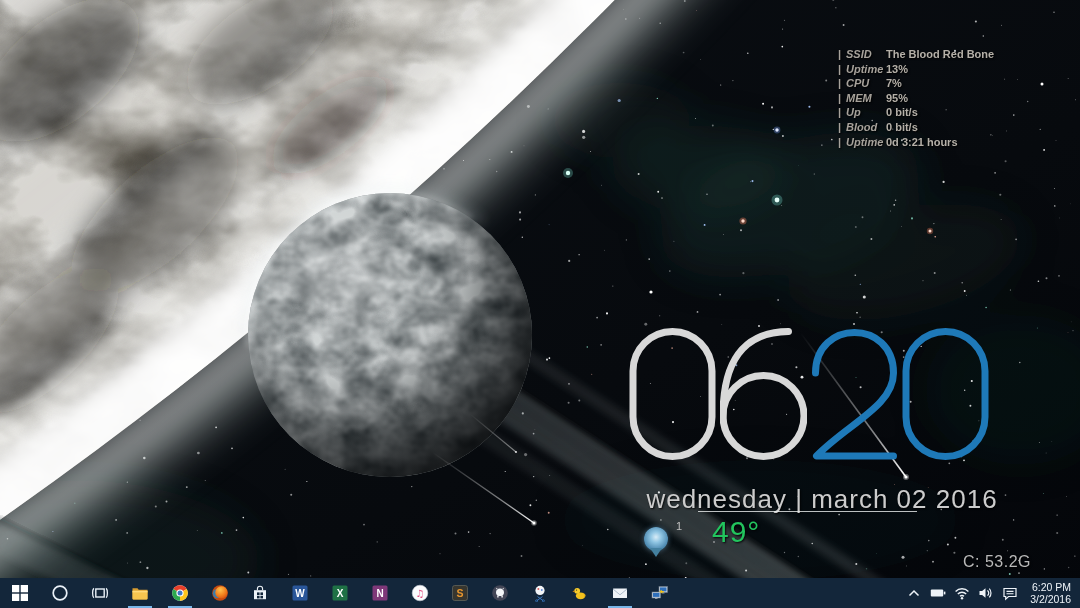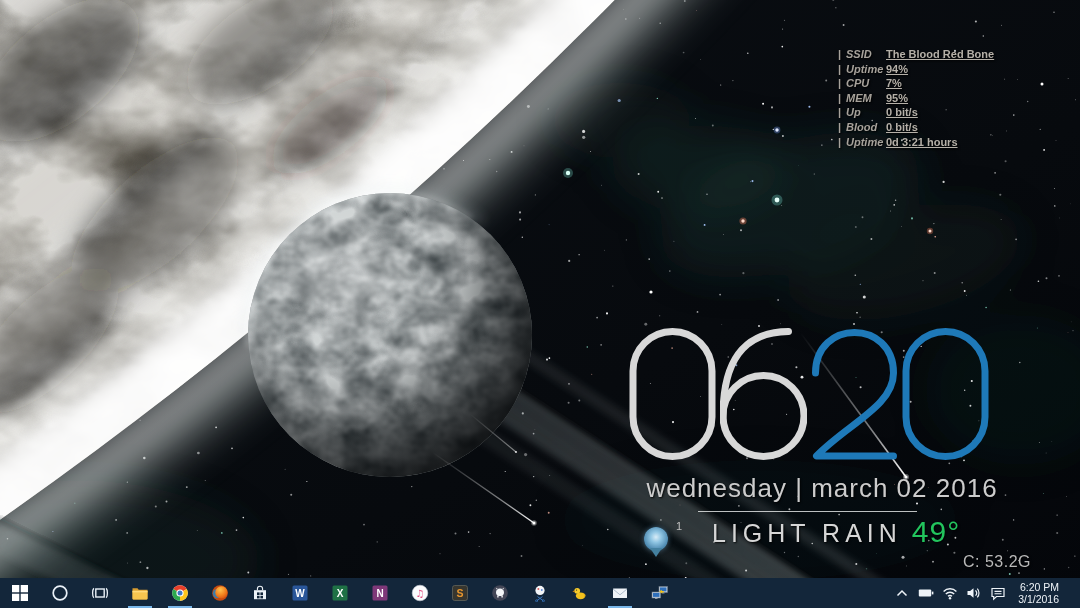--- a/index.html
+++ b/index.html
@@ -6,26 +6,26 @@
   .screen{position:relative;width:1080px;height:608px;overflow:hidden;background:#05070a;
           font-family:"Liberation Sans",sans-serif;}
   #wallpaper{position:absolute;left:0;top:0;}
 
   
   .stats-widget{position:absolute;left:838px;top:47px;z-index:5;color:#a7a29b;font-size:11px;
                 font-weight:bold;text-shadow:1px 1px 2px #000;}
   .stat-row{display:flex;line-height:14.6px;}
   .stat-pipe{width:8px;}
   .stat-label{width:40px;font-style:italic;}
-  .stat-value{color:#b5b0a8;white-space:nowrap;text-decoration:underline;}
+  .stat-value{color:#b5b0a8;white-space:nowrap;}
 
   
   .clock-time{position:absolute;left:629px;top:328px;display:flex;gap:4px;z-index:5;}
   .digit{width:87px;height:132px;display:block;}
-  .date-line{position:absolute;left:612px;top:473px;width:420px;text-align:center;font-size:26px;
+  .date-line{position:absolute;left:612px;top:484px;width:420px;text-align:center;font-size:26px;
              color:#cccccc;letter-spacing:1px;z-index:5;text-shadow:1px 1px 2px rgba(0,0,0,.85);}
   .divider{position:absolute;left:698px;top:511px;width:219px;height:1px;
            background:rgba(235,238,238,.8);z-index:5;}
   .weather-row{position:absolute;left:712px;top:515px;display:flex;align-items:baseline;gap:10px;z-index:5;}
   .cond{font-size:25px;letter-spacing:5px;color:#d6d6d6;text-shadow:1px 1px 2px rgba(0,0,0,.85);}
   .temp{font-size:30px;font-weight:normal;color:#22c55e;letter-spacing:1px;text-shadow:1px 1px 2px rgba(0,0,0,.85);}
   .pin{position:absolute;left:644px;top:527px;width:24px;height:24px;border-radius:50%;z-index:5;
        background:radial-gradient(circle at 50% 42%, #d8ecf7 0%, #8ec4e2 30%, #4a86ad 70%, #356e94 100%);
        box-shadow:0 0 5px rgba(120,180,220,.5);}
   .pin::after{content:"";position:absolute;left:50%;top:21px;transform:translateX(-50%);
@@ -35,21 +35,21 @@
         text-shadow:1px 1px 2px rgba(0,0,0,.85);}
 
   
   .taskbar{position:absolute;left:0;bottom:0;width:1080px;height:30px;background:#13263a;
            display:flex;align-items:stretch;z-index:10;}
   #tb-buttons{display:flex;}
   .tb-btn{width:40px;display:flex;align-items:center;justify-content:center;position:relative;cursor:pointer;}
   .tb-icon{width:18px;height:18px;display:block;}
   .tb-icon svg,.tray-ic svg{display:block;width:100%;height:100%;}
   .ind{position:absolute;bottom:0;left:50%;transform:translateX(-50%);width:24px;height:2px;}
-  .tray{margin-left:auto;display:flex;align-items:center;padding-right:14px;}
+  .tray{margin-left:auto;display:flex;align-items:center;padding-right:2px;}
   .tray-ic{width:16px;height:16px;margin:0 4px;display:block;cursor:pointer;}
   .tray-clock{color:#eef3f8;font-size:10.5px;line-height:12px;text-align:right;display:flex;
               flex-direction:column;padding:0 7px 0 8px;cursor:pointer;}
 </style>
 </head>
 <body>
 
 <div class="screen">
 
   <svg id="wallpaper" width="1080" height="608" viewBox="0 0 1080 608">
@@ -510,21 +510,21 @@
   <div class="stats-widget">
     <div id="stats-rows">
         <div class="stat-row">
           <span class="stat-pipe">|</span>
           <span class="stat-label">SSID</span>
           <span class="stat-value">The Blood Red Bone</span>
         </div>
         <div class="stat-row">
           <span class="stat-pipe">|</span>
           <span class="stat-label">Uptime</span>
-          <span class="stat-value">94%</span>
+          <span class="stat-value">13%</span>
         </div>
         <div class="stat-row">
           <span class="stat-pipe">|</span>
           <span class="stat-label">CPU</span>
           <span class="stat-value">7%</span>
         </div>
         <div class="stat-row">
           <span class="stat-pipe">|</span>
           <span class="stat-label">MEM</span>
           <span class="stat-value">95%</span>
@@ -568,21 +568,20 @@
         <g stroke="#1e79b8" stroke-width="7" fill="none" stroke-linecap="round" stroke-linejoin="round">
           <rect x="3.5" y="3.5" width="79" height="125" rx="39.5"></rect>
         </g>
       </svg>
     </div>
   <div class="date-line">wednesday | march 02 2016</div>
   <div class="divider"></div>
   <div class="pin"></div>
   <span class="loc-sup">1</span>
   <div class="weather-row">
-    <span class="cond">LIGHT RAIN</span>
     <span class="temp">49°</span>
   </div>
   <div class="disk">C: 53.2G</div>
 
   <div class="taskbar">
     <div id="tb-buttons">
         <div class="tb-btn">
           <span class="tb-icon">
             <svg viewBox="0 0 18 18">
               <rect x="1" y="1" width="7.3" height="7.3" fill="#fff"></rect>
@@ -782,17 +781,17 @@
           </span>
           <span class="tray-ic">
             <svg viewBox="0 0 16 16">
               <path d="M2 3.5 h12 v8 h-7.5 l-2.8 2.6 v-2.6 H2 z" fill="none" stroke="#eef3f8" stroke-width="1.2"></path>
               <path d="M4.5 6.4 h7 M4.5 8.8 h7" stroke="#eef3f8" stroke-width="1.1"></path>
             </svg>
           </span>
         </div>
       <div class="tray-clock">
         <span>6:20 PM</span>
-        <span>3/1/2016</span>
+        <span>3/2/2016</span>
       </div>
     </div>
   </div>
 </div>
 
 </body></html>

